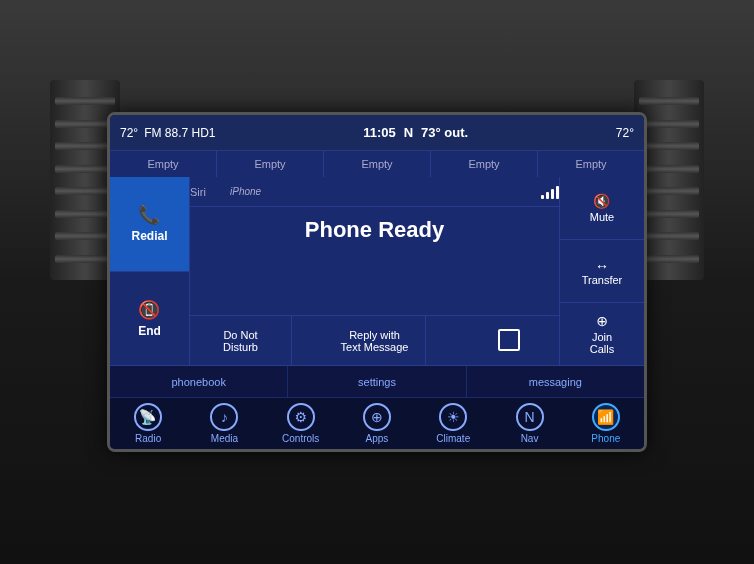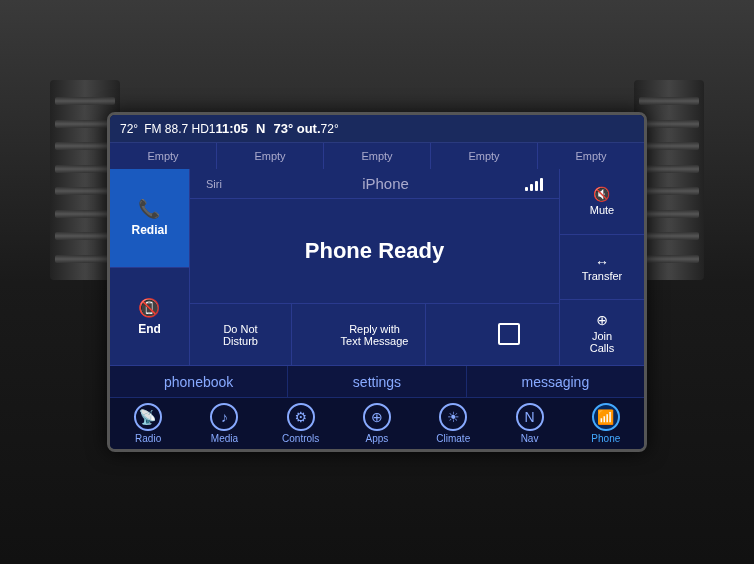--- a/index.html
+++ b/index.html
@@ -41,25 +41,26 @@
       background: #1a2a5e;
       display: flex;
       flex-direction: column;
     }
 
     
     .status-bar {
       background: #1a2a5e;
       display: flex;
       align-items: center;
+      justify-content: space-between;
       padding: 4px 10px;
       font-size: 12px;
       color: #fff;
       border-bottom: 1px solid #2a3a7e;
-      height: 28px;
+      height: 36px;
     }
 
     .status-left { display: flex; align-items: center; gap: 6px; }
     .status-center { display: flex; align-items: center; gap: 8px; font-weight: bold; font-size: 13px; }
     .status-right { display: flex; align-items: center; gap: 6px; }
 
     
     .quick-row {
       display: flex;
       background: #1a2a6e;
@@ -121,66 +122,65 @@
     .center-col {
       flex: 1;
       display: flex;
       flex-direction: column;
     }
 
     .phone-header {
       display: flex;
       align-items: center;
       justify-content: space-between;
-      padding: 4px 16px;
+      padding: 4px 0;
       background: #1a2a6e;
       border-bottom: 1px solid #2a3a8e;
       height: 30px;
     }
 
     .phone-label {
-      font-size: 15px;
+      font-size: 10px;
       color: #aac;
       flex: 1;
-      text-align: center;
+      font-style: italic;
     }
 
     .signal-bars {
       display: flex;
       align-items: flex-end;
       gap: 2px;
       height: 14px;
     }
 
     .bar {
       width: 3px;
       background: #fff;
       border-radius: 1px;
     }
 
     .siri-status {
       display: flex;
       flex-direction: column;
       align-items: center;
-      justify-content: center;
       flex: 1;
       padding: 10px;
     }
 
     .phone-ready-text {
       font-size: 22px;
       font-weight: bold;
       color: #fff;
       text-align: center;
     }
 
     
     .center-bottom {
       display: flex;
-      height: 62px;
+      height: 50px;
       border-top: 1px solid #2a3a8e;
       gap: 32px;
     }
 
     .center-btn {
       flex: 1;
       display: flex;
       flex-direction: column;
       align-items: center;
       justify-content: center;
@@ -234,21 +234,21 @@
       background: #0d1540;
       height: 32px;
       border-top: 1px solid #2a3a8e;
     }
 
     .tab-item {
       flex: 1;
       display: flex;
       align-items: center;
       justify-content: center;
-      font-size: 14px;
+      font-size: 11px;
       color: #8af;
       cursor: pointer;
       border-right: 1px solid #1a2a6e;
     }
 
     .tab-item:last-child { border-right: none; }
 
     
     .nav-bar {
       display: flex;

